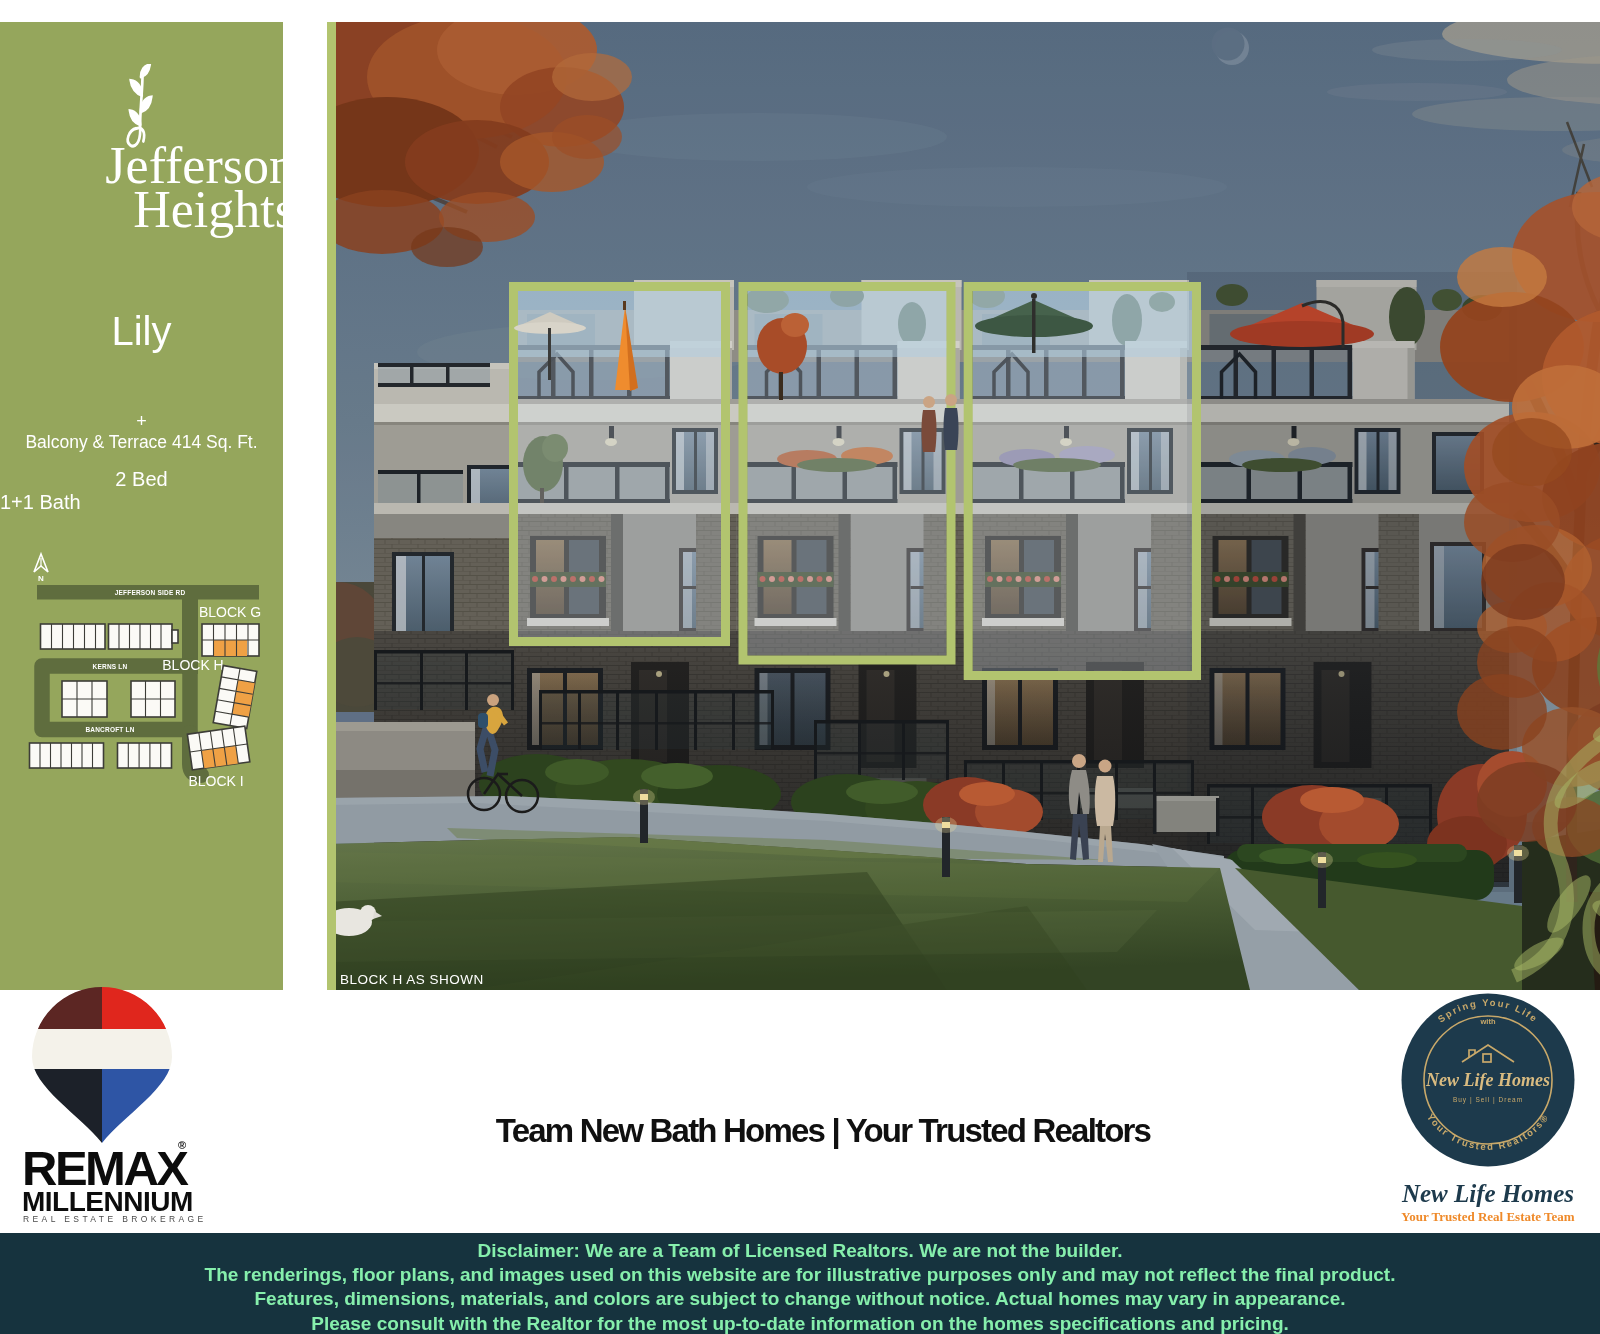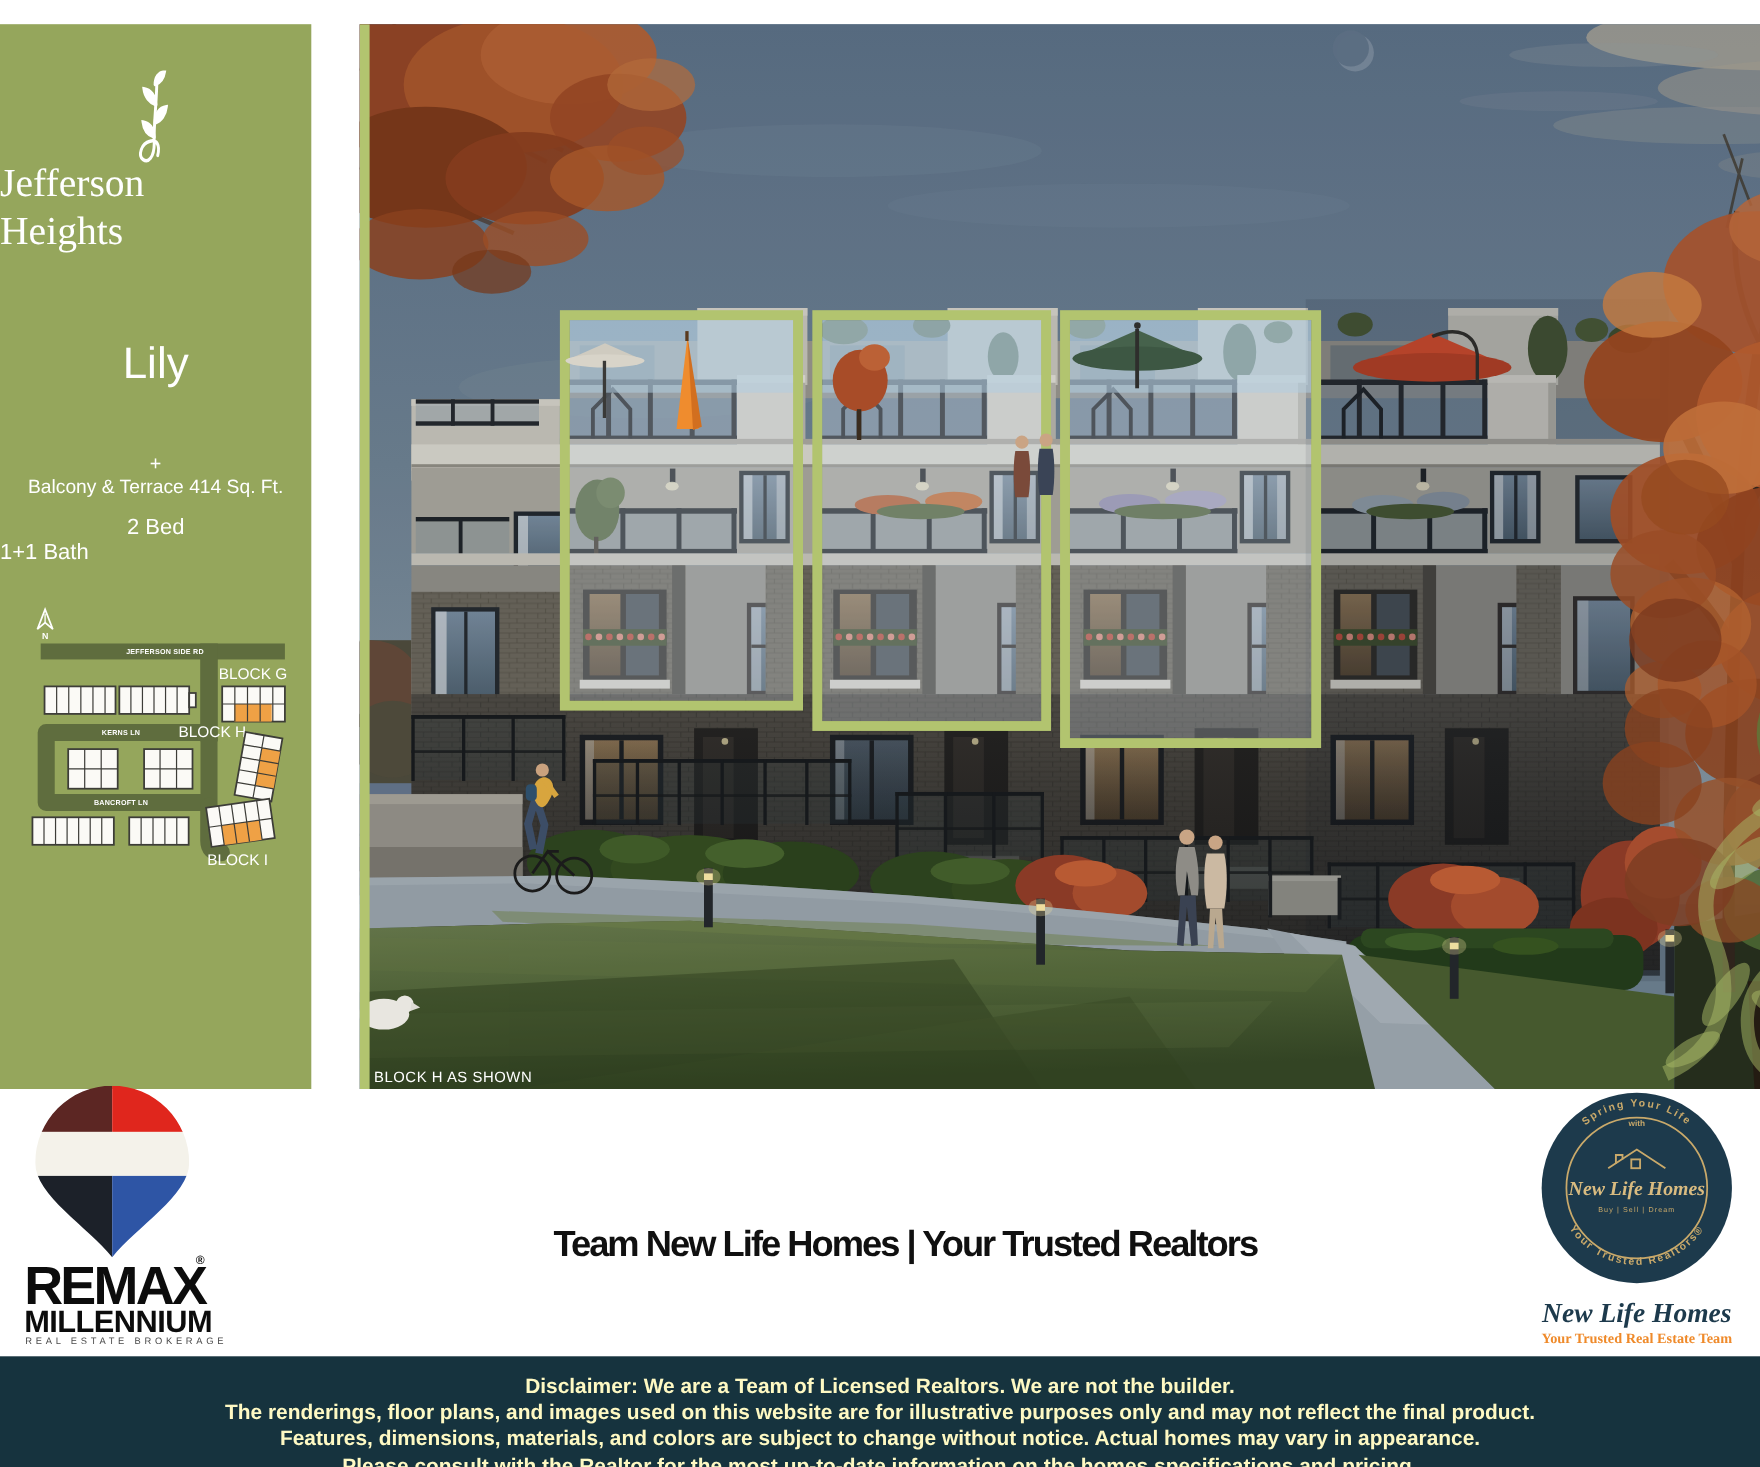--- a/index.html
+++ b/index.html
@@ -16,21 +16,21 @@
   <svg class="abs" style="left:119px;top:42px;" width="44" height="92" viewBox="0 0 56 100" preserveAspectRatio="none">
     <g fill="none" stroke="#ffffff" stroke-width="3.4" stroke-linecap="round">
       <path d="M30 10 C 30 30, 26 55, 27 72 C 27 86, 20 92, 14 88 C 8 84, 12 72, 22 70 C 30 68, 34 74, 31 84"></path>
       <path d="M29 34 C 22 32, 16 26, 15 18 C 23 19, 28 25, 29 34" fill="#ffffff"></path>
       <path d="M28 52 C 35 50, 40 44, 41 36 C 33 37, 28 43, 28 52" fill="#ffffff"></path>
       <path d="M28 14 C 34 12, 38 7, 39 1 C 32 2, 28 7, 28 14" fill="#ffffff"></path>
       <path d="M27 66 C 20 64, 15 59, 14 51 C 21 52, 26 57, 27 66" fill="#ffffff"></path>
     </g>
   </svg>
 
-  <div class="abs" style="left:0;top:122px;width:283px;text-align:left;font-family:'Liberation Serif',serif;font-size:36px;line-height:44px;">Jefferson<br>Heights</div>
+  <div class="abs" style="left:12px;top:122px;width:283px;text-align:right;font-family:'Liberation Serif',serif;font-size:52px;line-height:44px;">Jefferson<br>Heights</div>
 
   <div class="abs" style="left:0;top:267px;width:312px;text-align:right;font-size:22px;margin-left:12px;">The</div>
 
   <div class="abs" style="left:0;top:287px;width:283px;text-align:center;font-size:40px;">Lily</div>
 
 
   <div class="abs" style="left:0;top:389px;width:283px;text-align:center;font-size:18px;">+</div>
 
   <div class="abs" style="left:0;top:410px;width:283px;text-align:center;font-size:17.5px;">Balcony &amp; Terrace 414 Sq. Ft.</div>
 
@@ -950,21 +950,21 @@
     <rect x="0" y="82" width="84" height="80" fill="#1c2129"></rect>
     <rect x="84" y="82" width="86" height="80" fill="#2e55a5"></rect>
   </g>
 
   <text x="4" y="198" font-family="Liberation Sans,sans-serif" font-size="49" font-weight="bold" fill="#0c0c0c" letter-spacing="-2.5">REMAX</text>
     <text x="160" y="162" font-family="Liberation Sans,sans-serif" font-size="11" font-weight="bold" fill="#0c0c0c">®</text>
   <text x="4" y="224" font-family="Liberation Sans,sans-serif" font-size="28" font-weight="bold" fill="#0c0c0c" letter-spacing="-0.5">MILLENNIUM</text>
   <text x="5" y="235" font-family="Liberation Sans,sans-serif" font-size="8.5" fill="#4a4a4a" letter-spacing="3.4">REAL ESTATE BROKERAGE</text>
 </svg>
 
-<div class="abs" style="left:323px;top:1112px;width:1000px;text-align:center;font-size:33px;letter-spacing:-1.8px;font-weight:bold;color:#101010;">Team New Life Homes | Your Trusted Realtors</div>
+<div class="abs" style="left:323px;top:1112px;width:1000px;text-align:center;font-size:33px;letter-spacing:-1.8px;font-weight:bold;color:#101010;">Team New Bath Homes | Your Trusted Realtors</div>
 
 <svg class="abs" style="left:1368px;top:990px;" width="240" height="242" viewBox="0 0 240 242">
   <circle cx="120" cy="90" r="86.5" fill="#1d3a4c"></circle>
   <circle cx="120" cy="90" r="64" fill="none" stroke="#c9a96a" stroke-width="1.6"></circle>
   <defs>
     <path id="arcTop" d="M50 71 A72 72 0 0 1 190 71"></path>
     <path id="arcBot" d="M48 99 A73 73 0 0 0 192 99"></path>
   </defs>
   <text font-size="9.5" fill="#c9a96a" letter-spacing="1.8" font-weight="bold"><textPath href="#arcTop" startOffset="50%" text-anchor="middle">Spring Your Life</textPath></text>
   <text x="120" y="34" font-size="7.5" fill="#c9a96a" text-anchor="middle" font-weight="bold">with</text>
@@ -973,21 +973,21 @@
     <path d="M101 68 L101 60 L107 60 L107 64"></path>
     <rect x="115" y="64" width="8" height="8"></rect>
   </g>
   <text x="120" y="96" font-size="18" fill="#d9bb80" text-anchor="middle" font-family="Liberation Serif,serif" font-style="italic" font-weight="bold">New Life Homes</text>
   <text x="120" y="112" font-size="6.5" fill="#c9a96a" text-anchor="middle" letter-spacing="1">Buy | Sell | Dream</text>
   <text font-size="9.5" fill="#c9a96a" letter-spacing="1.8" font-weight="bold"><textPath href="#arcBot" startOffset="50%" text-anchor="middle">Your Trusted Realtors®</textPath></text>
   <text x="120" y="212" font-size="25" fill="#1d3a4c" text-anchor="middle" font-family="Liberation Serif,serif" font-style="italic" font-weight="bold">New Life Homes</text>
   <text x="120" y="231" font-size="13" fill="#ef8a2a" text-anchor="middle" font-family="Liberation Serif,serif" font-weight="bold">Your Trusted Real Estate Team</text>
 </svg>
 
-<div class="abs" style="left:0;top:1233px;width:1600px;height:101px;background:#16333e;color:#fef9c3;font-weight:bold;font-size:19px;line-height:24.2px;text-align:center;padding-top:16px;box-sizing:border-box;">
+<div class="abs" style="left:0;top:1233px;width:1600px;height:101px;background:#16333e;color:#86efac;font-weight:bold;font-size:19px;line-height:24.2px;text-align:center;padding-top:6px;box-sizing:border-box;">
 
   <div>Disclaimer: We are a Team of Licensed Realtors. We are not the builder.</div>
 
   <div>The renderings, floor plans, and images used on this website are for illustrative purposes only and may not reflect the final product.</div>
 
   <div>Features, dimensions, materials, and colors are subject to change without notice. Actual homes may vary in appearance.</div>
 
   <div>Please consult with the Realtor for the most up-to-date information on the homes specifications and pricing.</div>
 </div>
 

